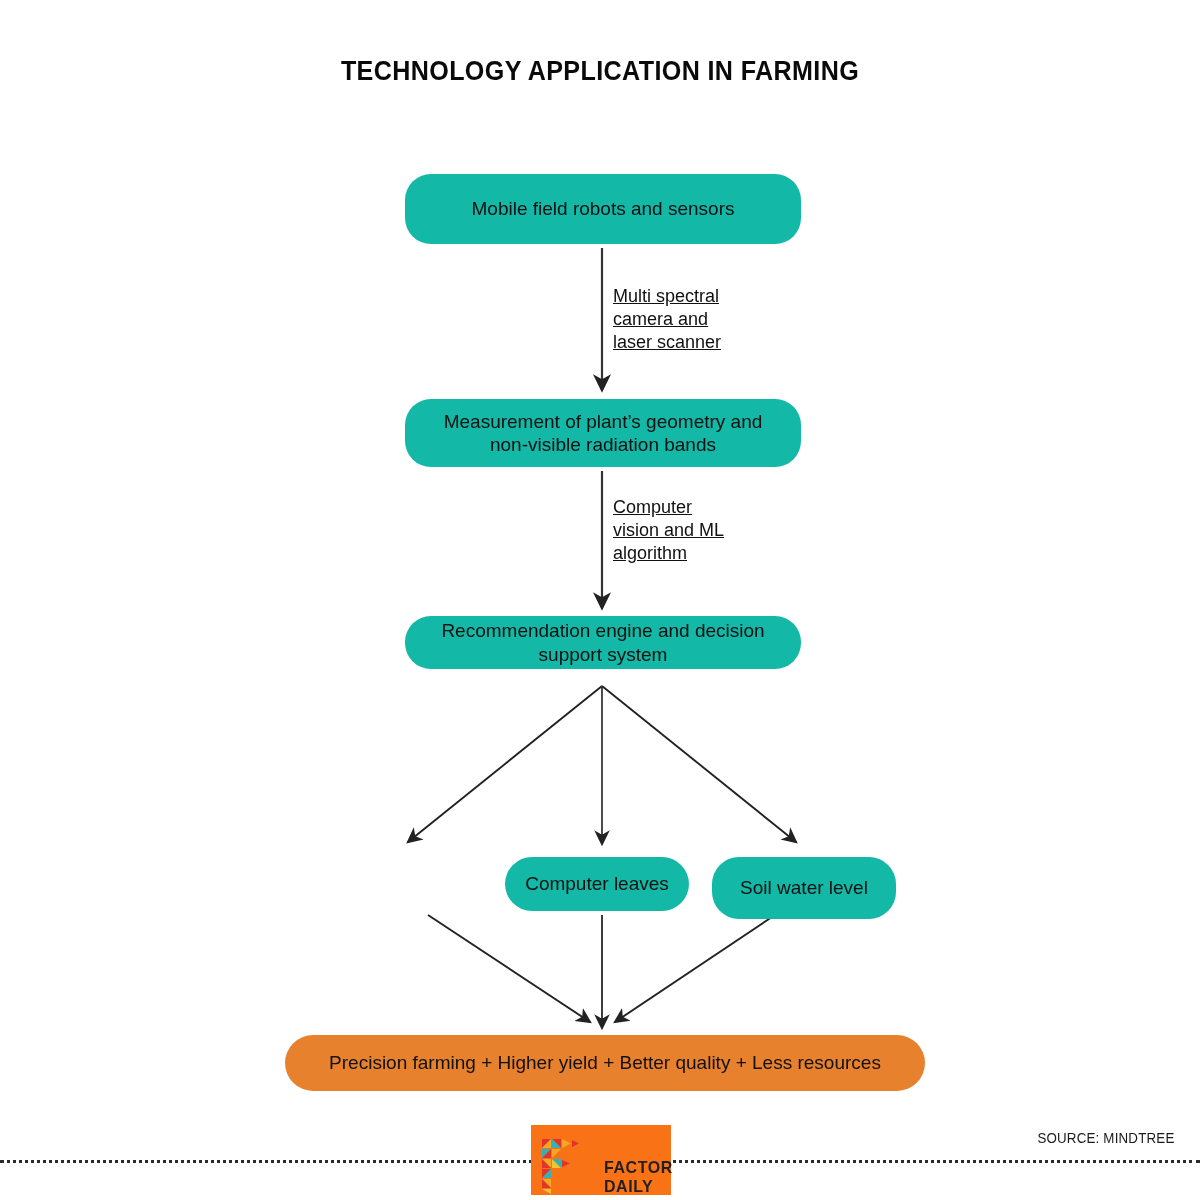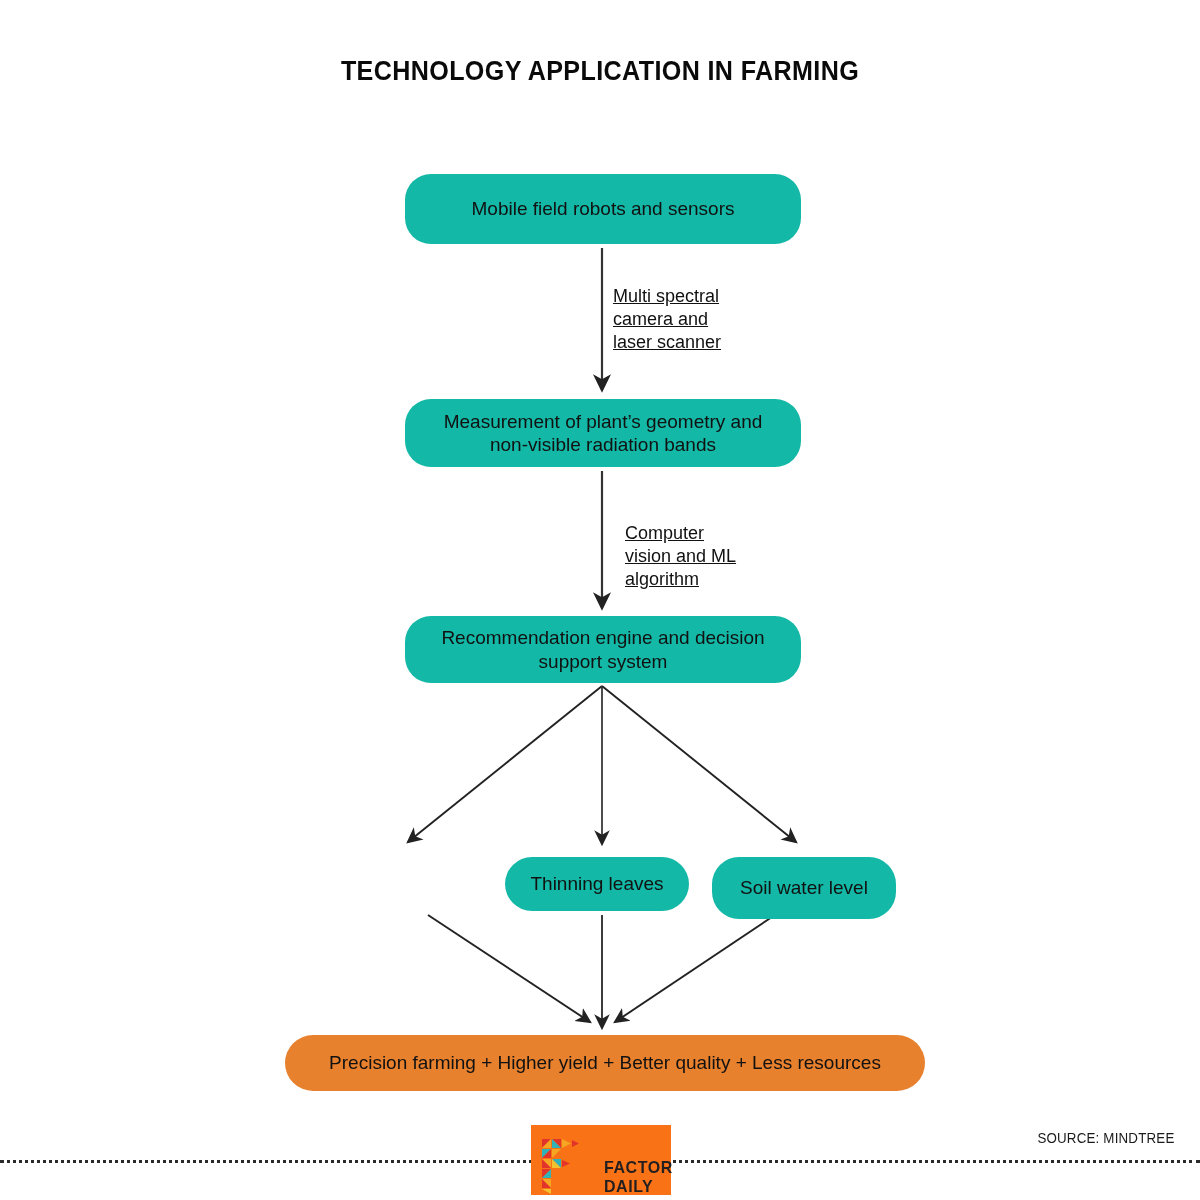--- a/index.html
+++ b/index.html
@@ -68,38 +68,38 @@
     line-height: 1.22;
     padding: 4px 18px;
     white-space: pre-line;
   }
   .node.final {
     background: #E8812E;
     border-radius: 30px;
   }
   .node.n1 { left: 405px; top: 174px; width: 396px; height: 70px; }
   .node.n2 { left: 405px; top: 399px; width: 396px; height: 68px; }
-  .node.n3 { left: 405px; top: 616px; width: 396px; height: 67px; }
+  .node.n3 { left: 405px; top: 616px; width: 396px; height: 53px; }
   .node.b1 { left: 292px; top: 857px; width: 184px; height: 54px; border-radius: 27px; }
   .node.b2 { left: 505px; top: 857px; width: 184px; height: 54px; border-radius: 27px; }
   .node.b3 { left: 712px; top: 857px; width: 184px; height: 62px; border-radius: 27px; }
   .node.final { left: 285px; top: 1035px; width: 640px; height: 56px; }
 
   
   .edge-label {
     position: absolute;
     font-size: 18px;
     line-height: 1.28;
     color: #111111;
     white-space: pre-line;
     text-align: left;
     text-decoration: underline;
   }
   .edge-label.l1 { left: 613px; top: 285px; }
-  .edge-label.l2 { left: 613px; top: 522px; margin-left: 12px; }
+  .edge-label.l2 { left: 613px; top: 496px; }
 
   
   .footer {
     position: absolute;
     left: 0;
     top: 1120px;
     width: 1200px;
     height: 80px;
   }
   .footer-rule {
@@ -194,21 +194,21 @@
     <div class="node n2">Measurement of plant’s geometry and
 non-visible radiation bands</div>
 
     <div class="edge-label l2">Computer
 vision and ML
 algorithm</div>
 
     <div class="node n3">Recommendation engine and decision
 support system</div>
 
-    <div class="node b2">Thinning leaves</div>
+    <div class="node b2">Computer leaves</div>
     <div class="node b3">Soil water level</div>
 
     <div class="node final">Precision farming + Higher yield + Better quality + Less resources</div>
   </div>
 
   <div class="footer">
     <div class="footer-rule"></div>
 
     <div class="logo-block">
       <svg class="logo-mark" viewBox="0 0 42 58" xmlns="http://www.w3.org/2000/svg">

